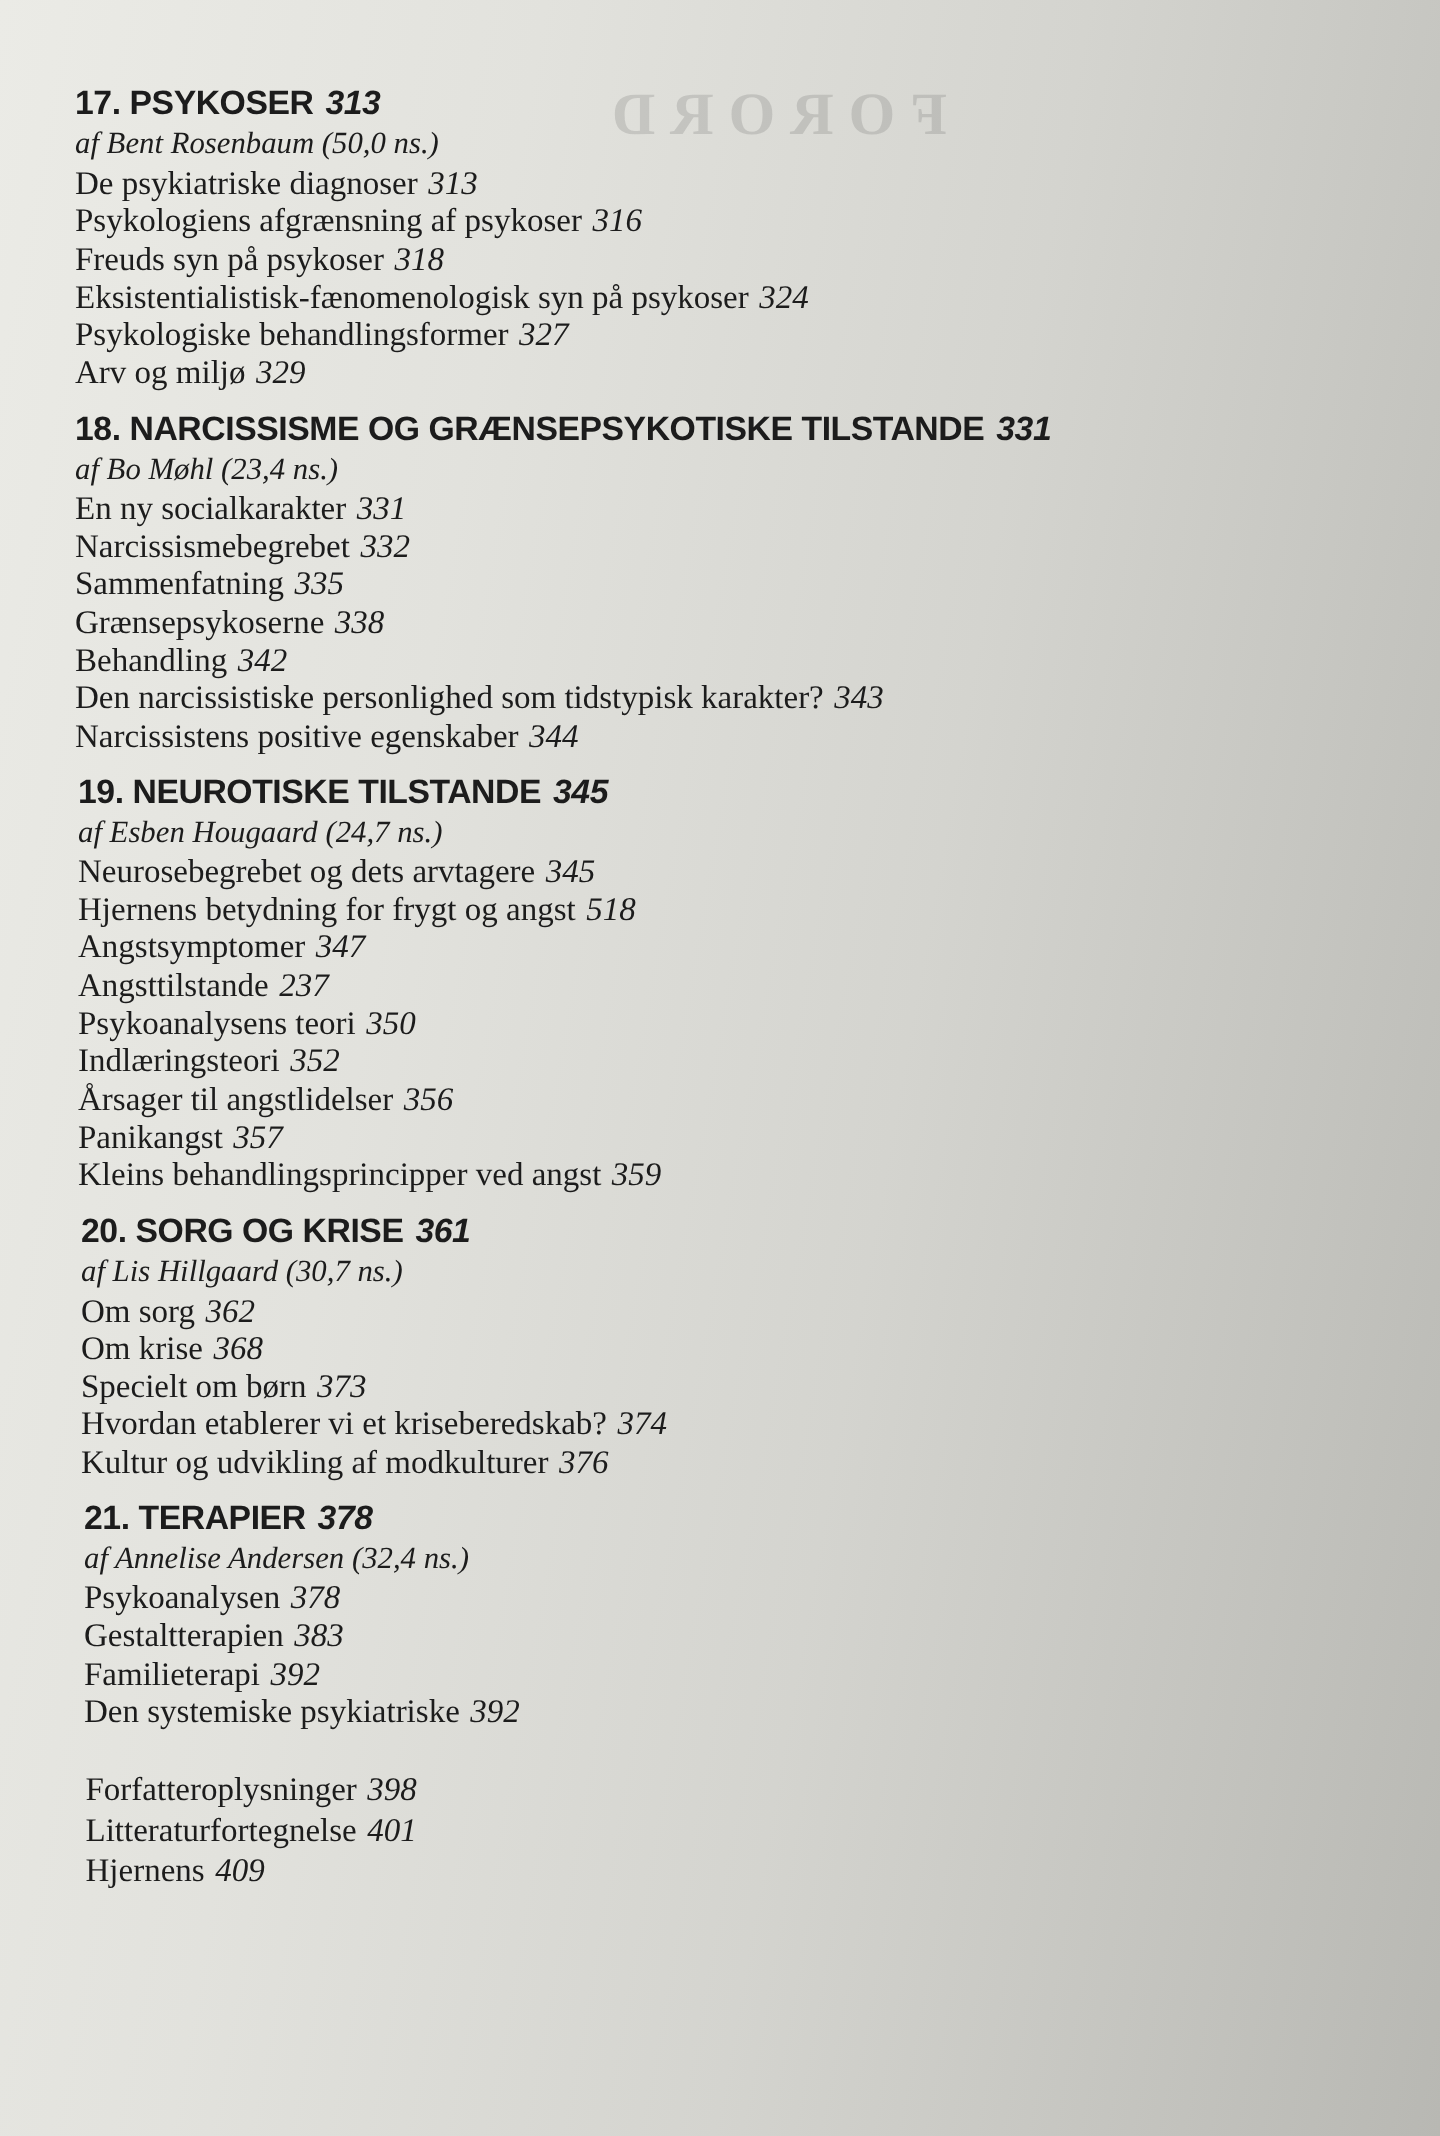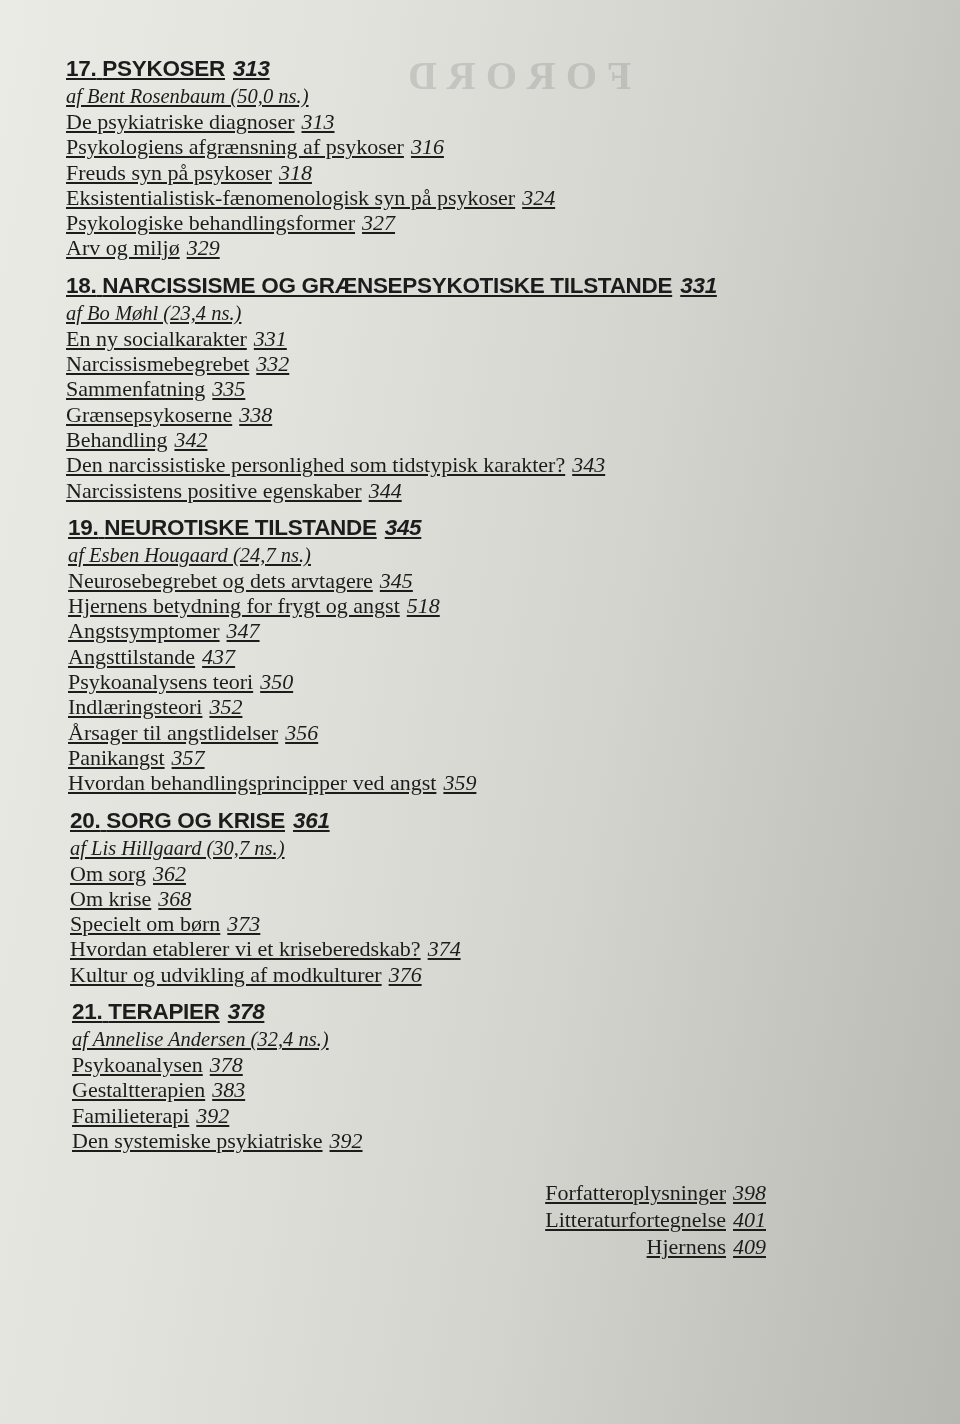--- a/index.html
+++ b/index.html
@@ -7,32 +7,32 @@
     width: 960px; height: 1424px; overflow: hidden; position: relative;
     background: linear-gradient(100deg, #ebebe6 0%, #e2e2dd 30%, #d4d4cf 60%, #b8b8b3 100%);
     font-family: "Liberation Serif", "DejaVu Serif", serif;
     color: #1c1c1c;
   }
   .ghost {
     position: absolute; color: rgba(60,60,60,0.13); font-family: "Liberation Serif", serif;
     pointer-events: none;
   }
   .ghost-title { left: 398px; top: 52px; font-size: 40px; font-weight: bold; letter-spacing: 10px; transform: scaleX(-1); color: rgba(60,60,60,0.16); }
-  .toc { position: absolute; left: 66px; top: 50px; width: 700px; text-decoration: underline; }
+  .toc { position: absolute; left: 50px; top: 50px; width: 700px; }
   .chapter { margin-bottom: 10px; }
   .chapter-head {
     font-family: "Liberation Sans", "DejaVu Sans", sans-serif; font-weight: bold;
     font-size: 22.5px; line-height: 30px; letter-spacing: -0.3px; margin-top: 4px;
   }
   .chapter-head .pg { font-style: italic; margin-left: 8px; }
   .author { font-style: italic; font-size: 20.5px; line-height: 25px; }
   .entry { font-size: 22px; line-height: 25.3px; }
   .entry .pg { font-style: italic; margin-left: 7px; }
   .c19 { margin-left: 2px; } .c20 { margin-left: 4px; } .c21 { margin-left: 6px; }
-  .backmatter { margin-left: 7px; margin-top: 26px; text-align: right; }
+  .backmatter { margin-left: 7px; margin-top: 26px; }
   .backmatter .entry { line-height: 27px; }
 </style>
 </head>
 <body>
 
 <div class="ghost ghost-title">FORORD</div>
 
 <div class="toc">
 
   <div class="chapter">
@@ -57,26 +57,26 @@
     <div class="entry"><span>Den narcissistiske personlighed som tidstypisk karakter?</span><span class="pg">343</span></div>
     <div class="entry"><span>Narcissistens positive egenskaber</span><span class="pg">344</span></div>
   </div>
 
   <div class="chapter c19">
     <div class="chapter-head"><span>19.</span> <span>NEUROTISKE TILSTANDE</span><span class="pg">345</span></div>
     <div class="author">af Esben Hougaard (24,7 ns.)</div>
     <div class="entry"><span>Neurosebegrebet og dets arvtagere</span><span class="pg">345</span></div>
     <div class="entry"><span>Hjernens betydning for frygt og angst</span><span class="pg">518</span></div>
     <div class="entry"><span>Angstsymptomer</span><span class="pg">347</span></div>
-    <div class="entry"><span>Angsttilstande</span><span class="pg">437</span></div>
+    <div class="entry"><span>Angsttilstande</span><span class="pg">237</span></div>
     <div class="entry"><span>Psykoanalysens teori</span><span class="pg">350</span></div>
     <div class="entry"><span>Indlæringsteori</span><span class="pg">352</span></div>
     <div class="entry"><span>Årsager til angstlidelser</span><span class="pg">356</span></div>
     <div class="entry"><span>Panikangst</span><span class="pg">357</span></div>
-    <div class="entry"><span>Hvordan behandlingsprincipper ved angst</span><span class="pg">359</span></div>
+    <div class="entry"><span>Kleins behandlingsprincipper ved angst</span><span class="pg">359</span></div>
   </div>
 
   <div class="chapter c20">
     <div class="chapter-head"><span>20.</span> <span>SORG OG KRISE</span><span class="pg">361</span></div>
     <div class="author">af Lis Hillgaard (30,7 ns.)</div>
     <div class="entry"><span>Om sorg</span><span class="pg">362</span></div>
     <div class="entry"><span>Om krise</span><span class="pg">368</span></div>
     <div class="entry"><span>Specielt om børn</span><span class="pg">373</span></div>
     <div class="entry"><span>Hvordan etablerer vi et kriseberedskab?</span><span class="pg">374</span></div>
     <div class="entry"><span>Kultur og udvikling af modkulturer</span><span class="pg">376</span></div>

